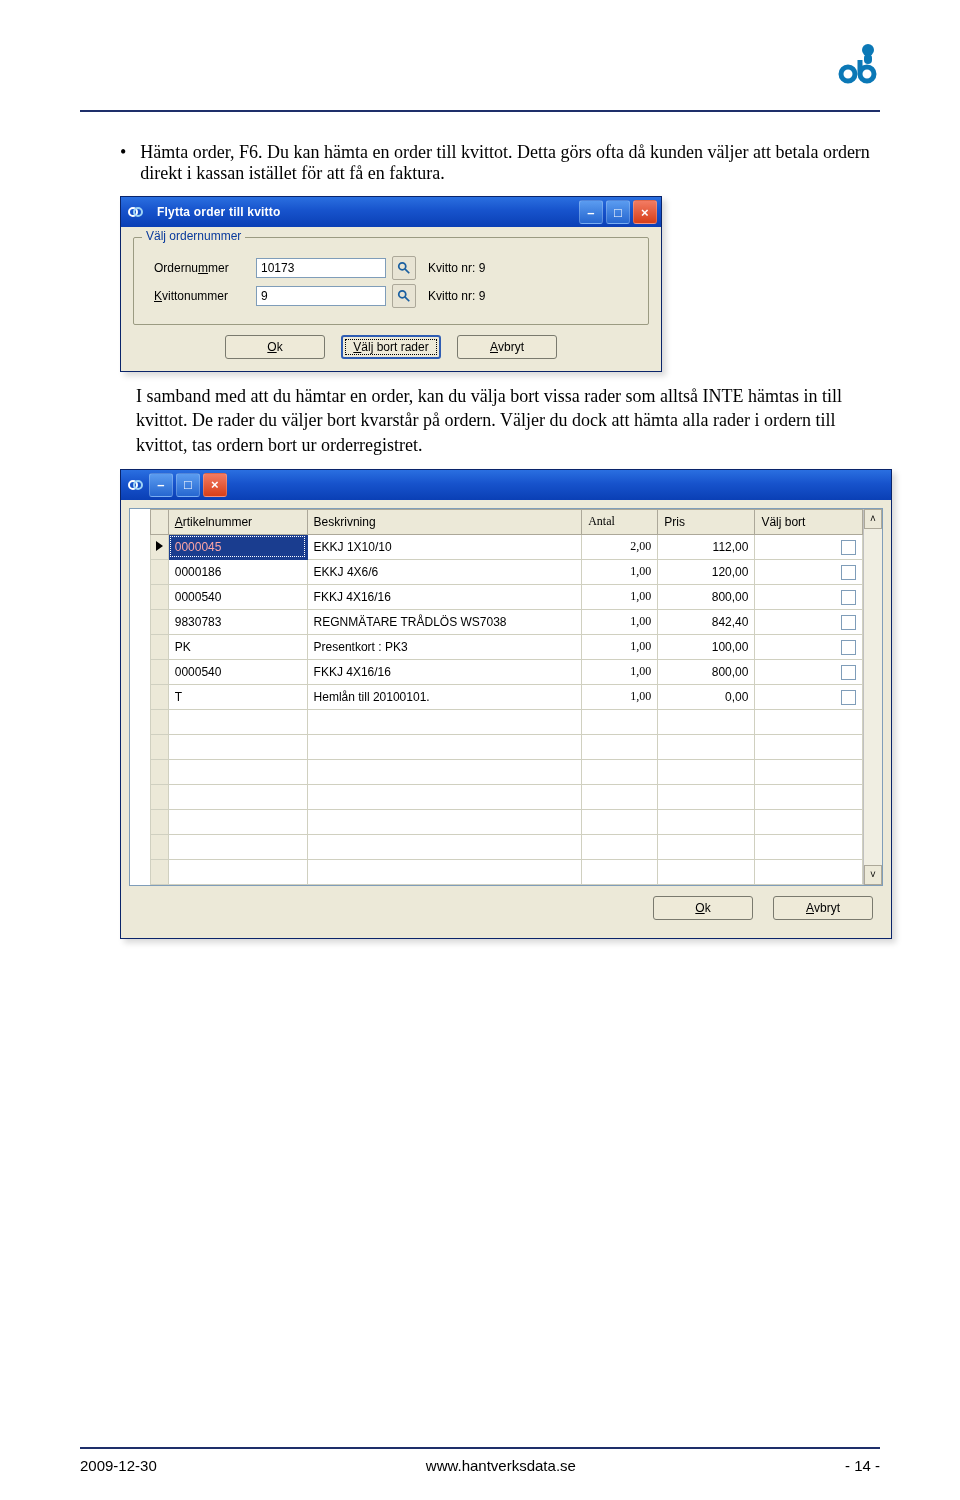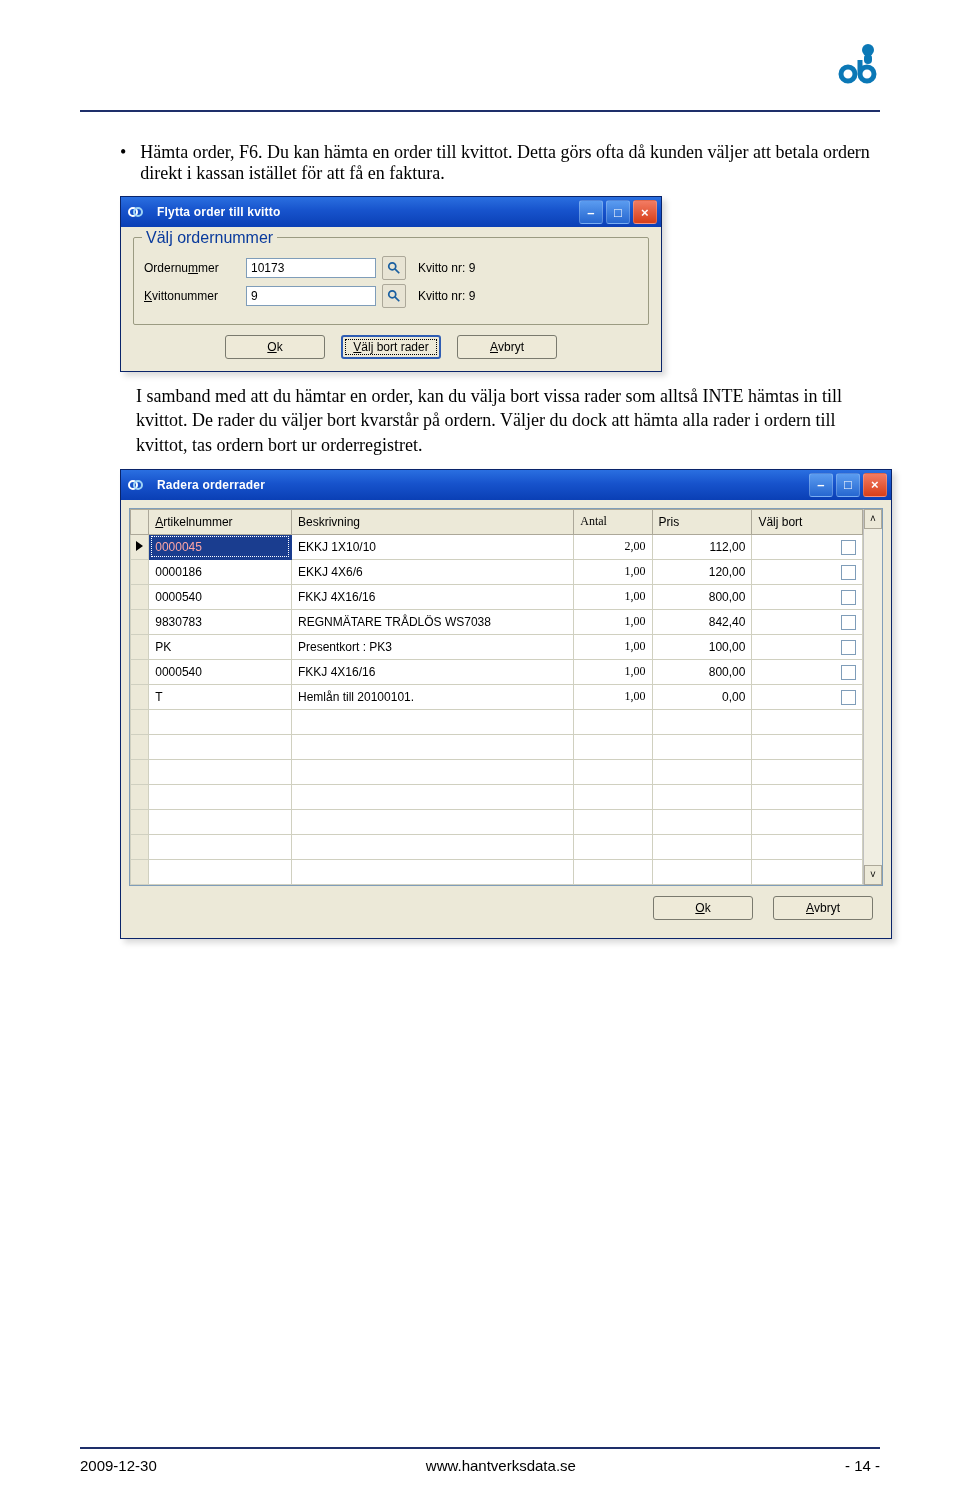--- a/index.html
+++ b/index.html
@@ -78,24 +78,24 @@
     padding:14px 10px 12px 10px;
     position:relative;
     margin-bottom:10px;
   }
   .groupbox-legend{
     position:absolute;
     top:-9px;left:8px;
     background:#ece9d8;
     padding:0 4px;
     color:#093a9c;
-    font-size:16px;
+    font-size:12px;
   }
   .form-row{
-    display:flex;align-items:center;gap:6px;margin:4px 0;
+    display:flex;align-items:center;gap:6px;margin:4px 10px;
   }
   .form-row label{width:96px;}
   .form-row label .ul{text-decoration:underline;}
   .text-input{
     width:130px;height:20px;
     border:1px solid #7f9db9;background:#fff;
     padding:8px 4px;font:inherit;box-sizing:border-box;
   }
   .mag-btn{
     width:22px;height:22px;border:1px solid #aca899;
@@ -115,21 +115,21 @@
     padding:0 10px;
   }
   .btn.default{border:2px solid #2f5db3;outline:1px dotted #000;outline-offset:-5px;}
   .ul{text-decoration:underline;}
   
   
   .gridwrap{
     border:1px solid #7f9db9;background:#fff;
     display:flex;
   }
-  .gridarea{flex:1;}
+  .gridarea{flex:1;padding-left:20px;}
   .vscroll{
     width:18px;background:#ece9d8;border-left:1px solid #c0c0c0;
     display:flex;flex-direction:column;
   }
   .vscroll .arrow{
     height:18px;border:1px solid #aca899;background:#ece9d8;
     display:flex;align-items:center;justify-content:center;
     font-size:10px;color:#000;
   }
   .vscroll .track{flex:1;background:#f0eee2;}
@@ -262,21 +262,20 @@
 <p class="body-para">I samband med att du hämtar en order, kan du välja bort vissa rader som alltså INTE hämtas in till kvittot. De rader du väljer bort kvarstår på ordern. Väljer du dock att hämta alla rader i ordern till kvittot, tas ordern bort ur orderregistret.</p>
 
 <div class="win wide">
   <div class="win-title">
     <span class="appicon">
       <svg viewBox="0 0 16 16">
           <circle cx="6" cy="8" r="4" fill="none" stroke="#fff" stroke-width="2"></circle>
           <circle cx="11" cy="8" r="4" fill="none" stroke="#9fd3f5" stroke-width="2"></circle>
         </svg>
     </span>
-    <span class="title-text">Radera orderrader</span>
     <span class="title-btns">
       <span class="title-btn">–</span>
       <span class="title-btn">□</span>
       <span class="title-btn close">×</span>
     </span>
   </div>
   <div class="win-body" style="padding:8px;">
     <div class="gridwrap">
       <div class="gridarea">
         <table class="grid" id="grid2">

